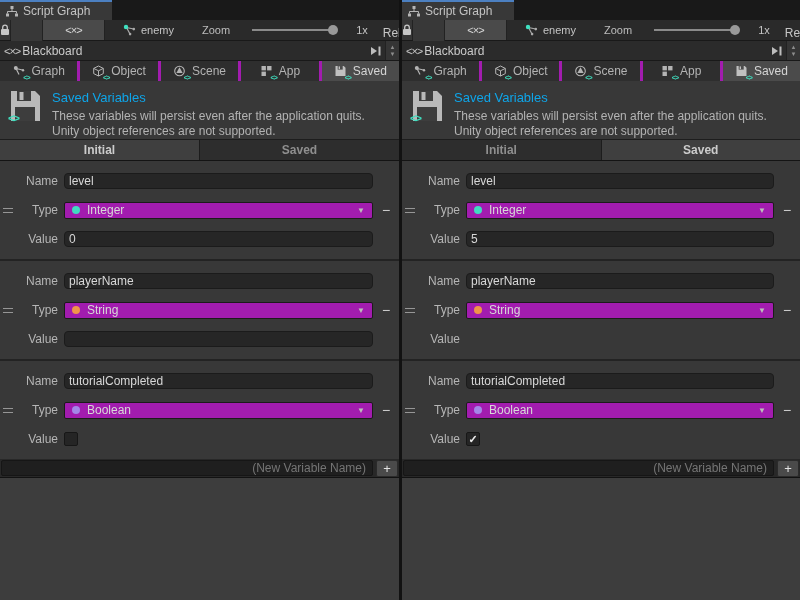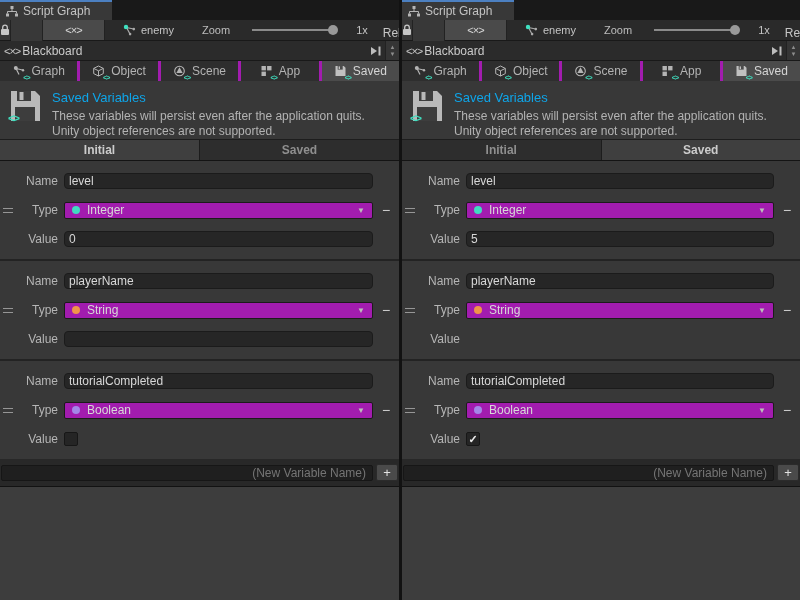--- a/index.html
+++ b/index.html
@@ -64,21 +64,21 @@
   .vlabel { width:42px; flex-shrink:0; text-align:right; color:#b5b5b5; font-size:12px; }
   .minuscol { width:26px; flex-shrink:0; display:flex; align-items:center; justify-content:center; }
   .minus { color:#d2d2d2; font-size:14px; line-height:14px; cursor:default; }
   .vfield { margin-left:6px; flex:1; height:16px; background:#262626; border:1px solid #1b1b1b; border-radius:4px; color:#d8d8d8; font-size:12px; padding:0 4px; outline:none; font-family:"Liberation Sans",sans-serif; min-width:0; }
   .vdrop { margin-left:6px; flex:1; height:17px; background:#a21caf; border:1px solid #1b1b1b; border-radius:2px; display:flex; align-items:center; gap:7px; padding:0 2px 0 7px; color:#d8d8d8; font-size:12px; min-width:0; }
   .dot { width:8px; height:8px; border-radius:50%; flex-shrink:0; }
   .caret { margin-left:auto; margin-right:5px; color:#bcbcbc; font-size:8px; }
   .chk { margin-left:6px; width:14px; height:14px; background:#252525; border:1px solid #171717; border-radius:2px; display:flex; align-items:center; justify-content:center; color:#ececec; font-size:11px; font-weight:bold; line-height:11px; }
 
   
-  .newvar { height:28px; background:#282828; border-bottom:1px solid #121212; display:flex; align-items:center; flex-shrink:0; padding:0 1px; }
+  .newvar { height:19px; background:#282828; border-bottom:1px solid #121212; display:flex; align-items:center; flex-shrink:0; padding:0 1px; }
   .newvar input { flex:1; height:16px; background:#1f1f1f; border:1px solid #161616; border-radius:2px; text-align:right; color:#9a9a9a; font-size:12px; padding:0 6px; outline:none; font-family:"Liberation Sans",sans-serif; min-width:0; }
   .plusbtn { width:22px; height:17px; margin-left:3px; background:#4a4a4a; border:1px solid #2b2b2b; border-radius:2px; color:#e2e2e2; display:flex; align-items:center; justify-content:center; font-size:13px; line-height:13px; flex-shrink:0; }
 
   .empty { flex:1; background:#3d3d3d; }
 </style>
 </head>
 <body>
 
 <div class="screen">
 

